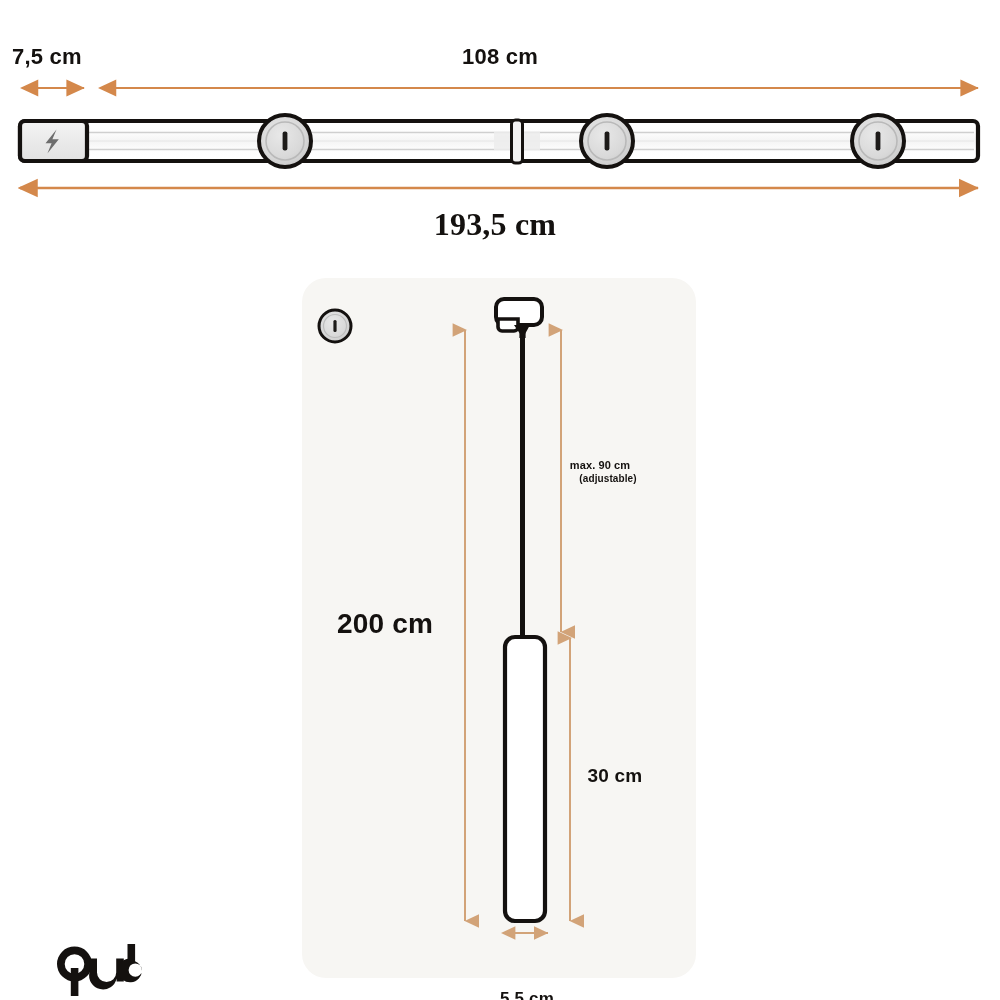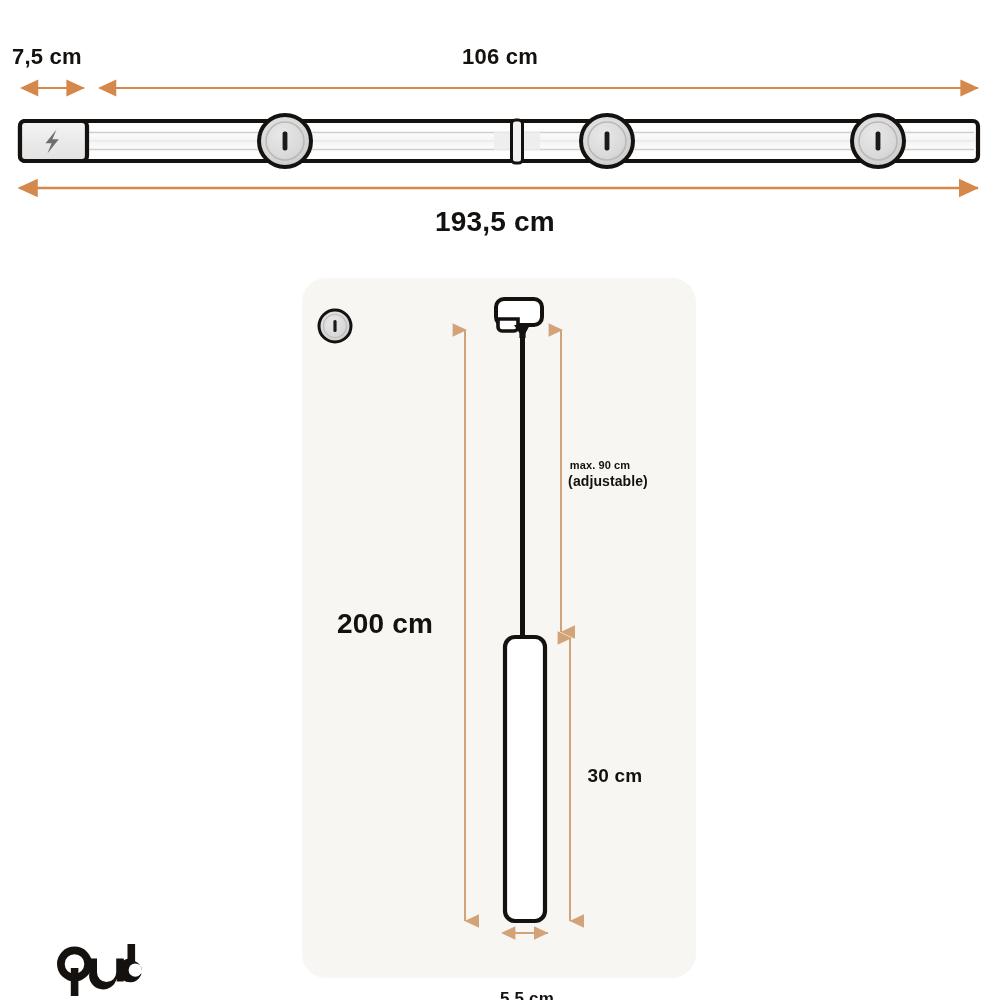--- a/index.html
+++ b/index.html
@@ -30,21 +30,21 @@
   .dim-label {
     position: absolute;
     font-family: "Liberation Sans", sans-serif;
     font-weight: 700;
     color: #14110f;
     white-space: nowrap;
     letter-spacing: 0.2px;
   }
   .dim-75    { left: 12px;  top: 28px;  font-size: 22px; }
   .dim-186   { left: 500px; top: 28px;  font-size: 22px; transform: translateX(-50%); }
-  .dim-1935  { left: 495px; top: 190px; font-size: 28px; transform: translateX(-50%); }
+  .dim-1935  { left: 495px; top: 190px; font-size: 32px; transform: translateX(-50%); font-family: Liberation Serif, serif; }
   .dim-100   { left: 385px; top: 592px; font-size: 28px; transform: translateX(-50%); }
   .dim-30    { left: 615px; top: 749px; font-size: 19px; transform: translateX(-50%); }
   .dim-55    { left: 527px; top: 926px; font-size: 17px; transform: translateX(-50%); margin-top: 47px; }
   .drop-note {
     position: absolute;
     left: 600px;
     top: 443px;
     transform: translateX(-50%);
     text-align: center;
     line-height: 1.25;
@@ -52,21 +52,21 @@
   }
   .drop-note .n1 {
     display: block;
     font-size: 11px;
     font-weight: 700;
     color: #14110f;
     letter-spacing: 0.1px;
   }
   .drop-note .n2 {
     display: block;
-    font-size: 14px;
+    font-size: 10px;
     font-weight: 700;
     color: #14110f;
     letter-spacing: 0.1px;
     margin-left: 16px;
   }
   .brand-logo {
     position: absolute;
     left: 52px;
     top: 925px;
     width: 90px;
@@ -201,21 +201,21 @@
       <line x1="570" y1="622" x2="570" y2="905" stroke="#d2a378" stroke-width="2" marker-start="url(#ar-u-sm)" marker-end="url(#ar-d-sm)"></line>
     </g>
 
     <g>
       <line x1="503" y1="917" x2="548" y2="917" stroke="#d2a378" stroke-width="2" marker-start="url(#ar-l-sm)" marker-end="url(#ar-r-sm)"></line>
     </g>
   </svg>
 
   <div class="dim-label dim-75">7,5 cm</div>
 
-  <div class="dim-label dim-186">106 cm</div>
+  <div class="dim-label dim-186">108 cm</div>
 
   <div class="dim-label dim-1935">193,5 cm</div>
 
   <div class="dim-label dim-100">200 cm</div>
 
   <div class="drop-note">
     <span class="n1">max. 90 cm</span>
     <span class="n2">(adjustable)</span>
   </div>
 

